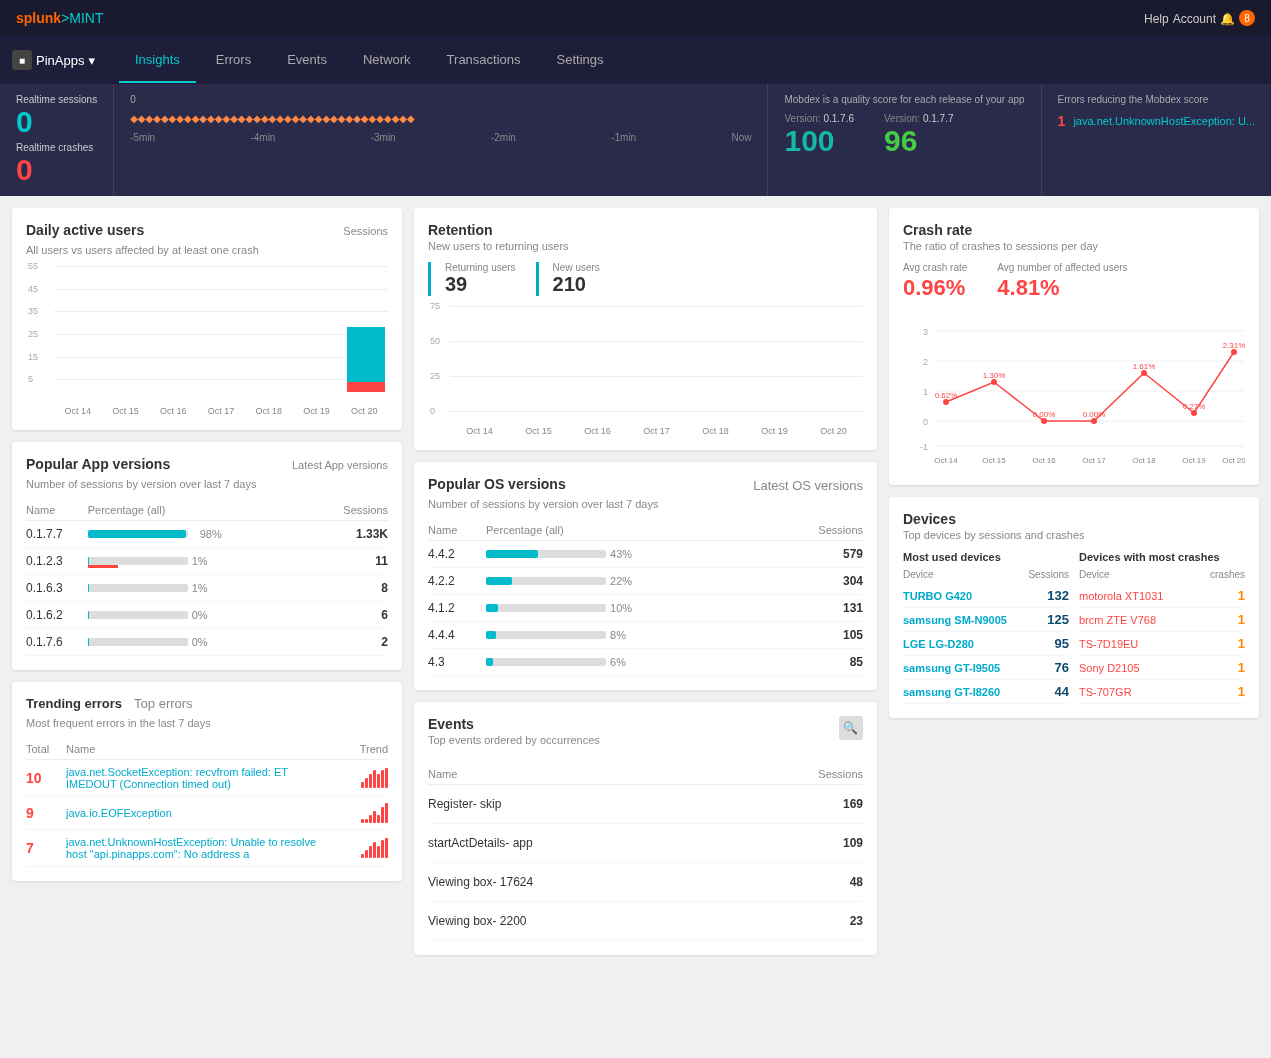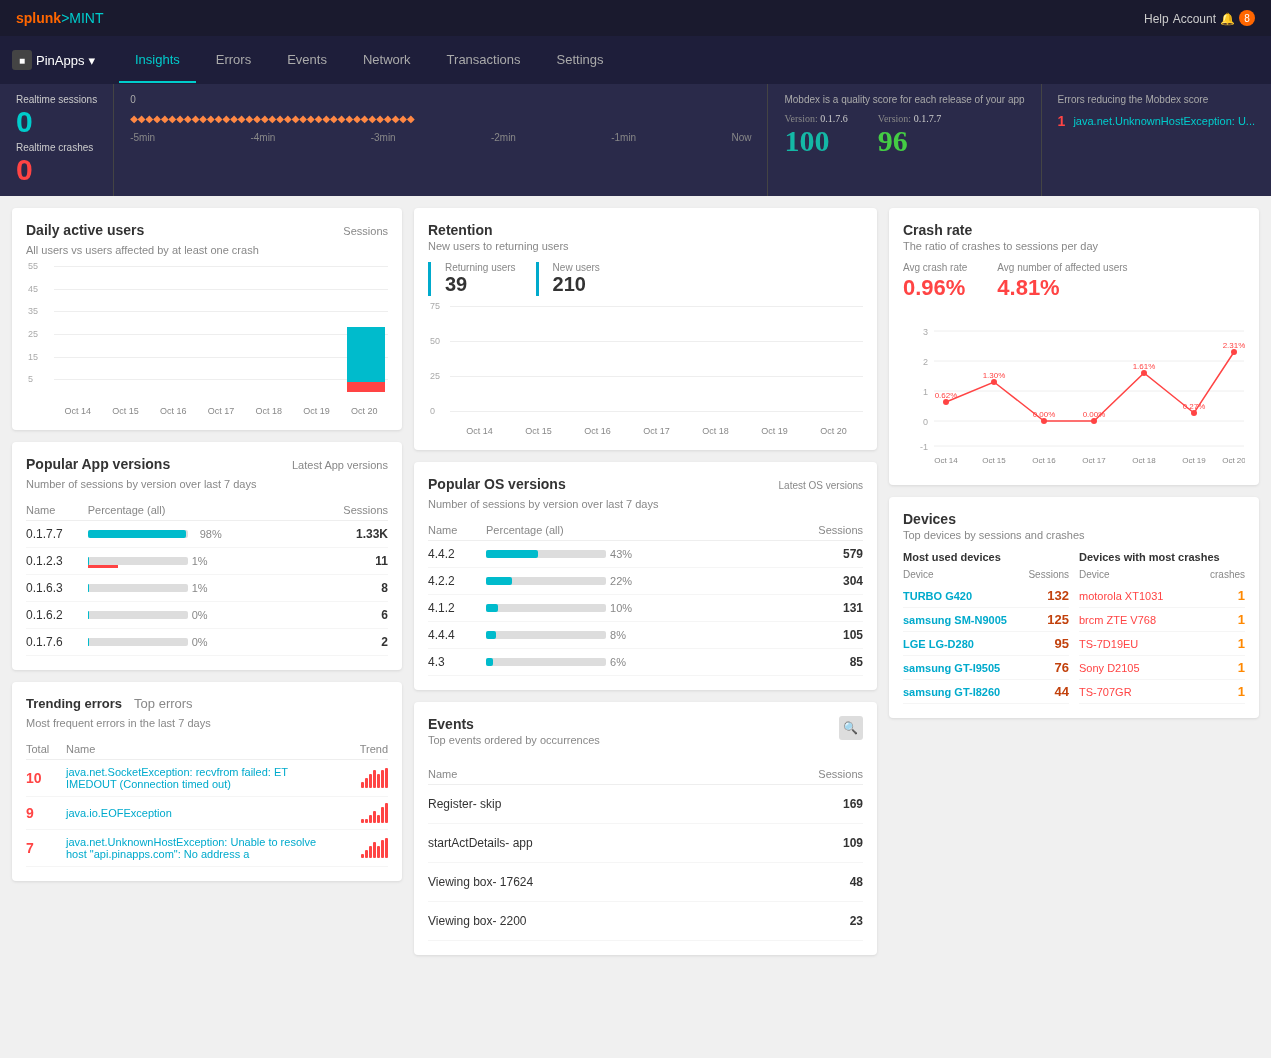--- a/index.html
+++ b/index.html
@@ -41,21 +41,21 @@
     .crash-stat { }
     .crash-stat-label { font-size: 10px; color: #888; margin-bottom: 2px; }
     .crash-stat-value { font-size: 22px; font-weight: bold; color: #ff4444; }
     
     
     .devices-grid { display: grid; grid-template-columns: 1fr 1fr; gap: 10px; }
     .devices-col-header { font-size: 11px; font-weight: bold; color: #333; margin-bottom: 6px; }
     .device-row { display: flex; justify-content: space-between; align-items: center; padding: 4px 0; border-bottom: 1px solid #f5f5f5; }
     .device-name { color: #00aacc; font-size: 11px; font-weight: bold; }
     .device-name-red { color: #ff4444; font-size: 11px; }
-    .device-sessions { font-size: 13px; font-weight: bold; color: #c2410c; }
+    .device-sessions { font-size: 13px; font-weight: bold; color: #0c4a6e; }
     .device-crashes { font-size: 13px; font-weight: bold; color: #ff8800; }
     
     
     .events-header { display: flex; justify-content: space-between; align-items: flex-start; }
     .search-icon-btn { background: #ddd; border: none; border-radius: 3px; width: 24px; height: 24px; cursor: pointer; display: flex; align-items: center; justify-content: center; }
     .events-table { width: 100%; border-collapse: collapse; margin-top: 8px; }
     .events-table th { text-align: left; font-size: 11px; color: #888; font-weight: normal; padding: 4px 0; border-bottom: 1px solid #eee; }
     .events-table td { padding: 12px 0; font-size: 12px; border-bottom: 1px solid #f5f5f5; }
     .events-sessions { text-align: right; font-size: 14px; font-weight: bold; color: #333; }
     
@@ -122,21 +122,21 @@
       <span>-3min</span>
       <span>-2min</span>
       <span>-1min</span>
       <span>Now</span>
     </div>
   </div>
 
   <div style="display:flex;border-right:1px solid #444;">
     <div style="padding:10px 16px;">
       <div style="color:#aaa;font-size:10px;margin-bottom:8px;">Mobdex is a quality score for each release of your app</div>
-      <div style="display:flex;gap:30px;font-family:Liberation Serif, serif;">
+      <div style="display:flex;gap:30px;">
         <div>
           <div style="color:#888;font-size:10px;"><span>Version:</span> <span style="color:#ccc;">0.1.7.6</span></div>
           <div style="color:#14b8a6;font-size:30px;font-weight:bold;">100</div>
         </div>
         <div>
           <div style="color:#888;font-size:10px;"><span>Version:</span> <span style="color:#ccc;">0.1.7.7</span></div>
           <div style="color:#44cc44;font-size:30px;font-weight:bold;">96</div>
         </div>
       </div>
     </div>
@@ -434,21 +434,21 @@
           <div style="flex:1;text-align:center;font-size:9px;color:#888;">Oct 18</div>
           <div style="flex:1;text-align:center;font-size:9px;color:#888;">Oct 19</div>
           <div style="flex:1;text-align:center;font-size:9px;color:#888;">Oct 20</div>
         </div>
       </div>
     </div>
 
     <div class="card">
       <div class="card-header">
         <span class="card-title">Popular OS versions</span>
-        <span style="color:#888;font-size:10px;cursor:pointer;margin-left:8px;">Latest OS versions</span>
+        <span style="color:#888;font-size:13px;cursor:pointer;margin-left:8px;">Latest OS versions</span>
       </div>
       <div class="card-subtitle">Number of sessions by version over last 7 days</div>
       <table class="data-table">
         <thead>
           <tr>
             <th>Name</th>
             <th>Percentage (all)</th>
             <th style="text-align:right;">Sessions</th>
           </tr>
         </thead>

